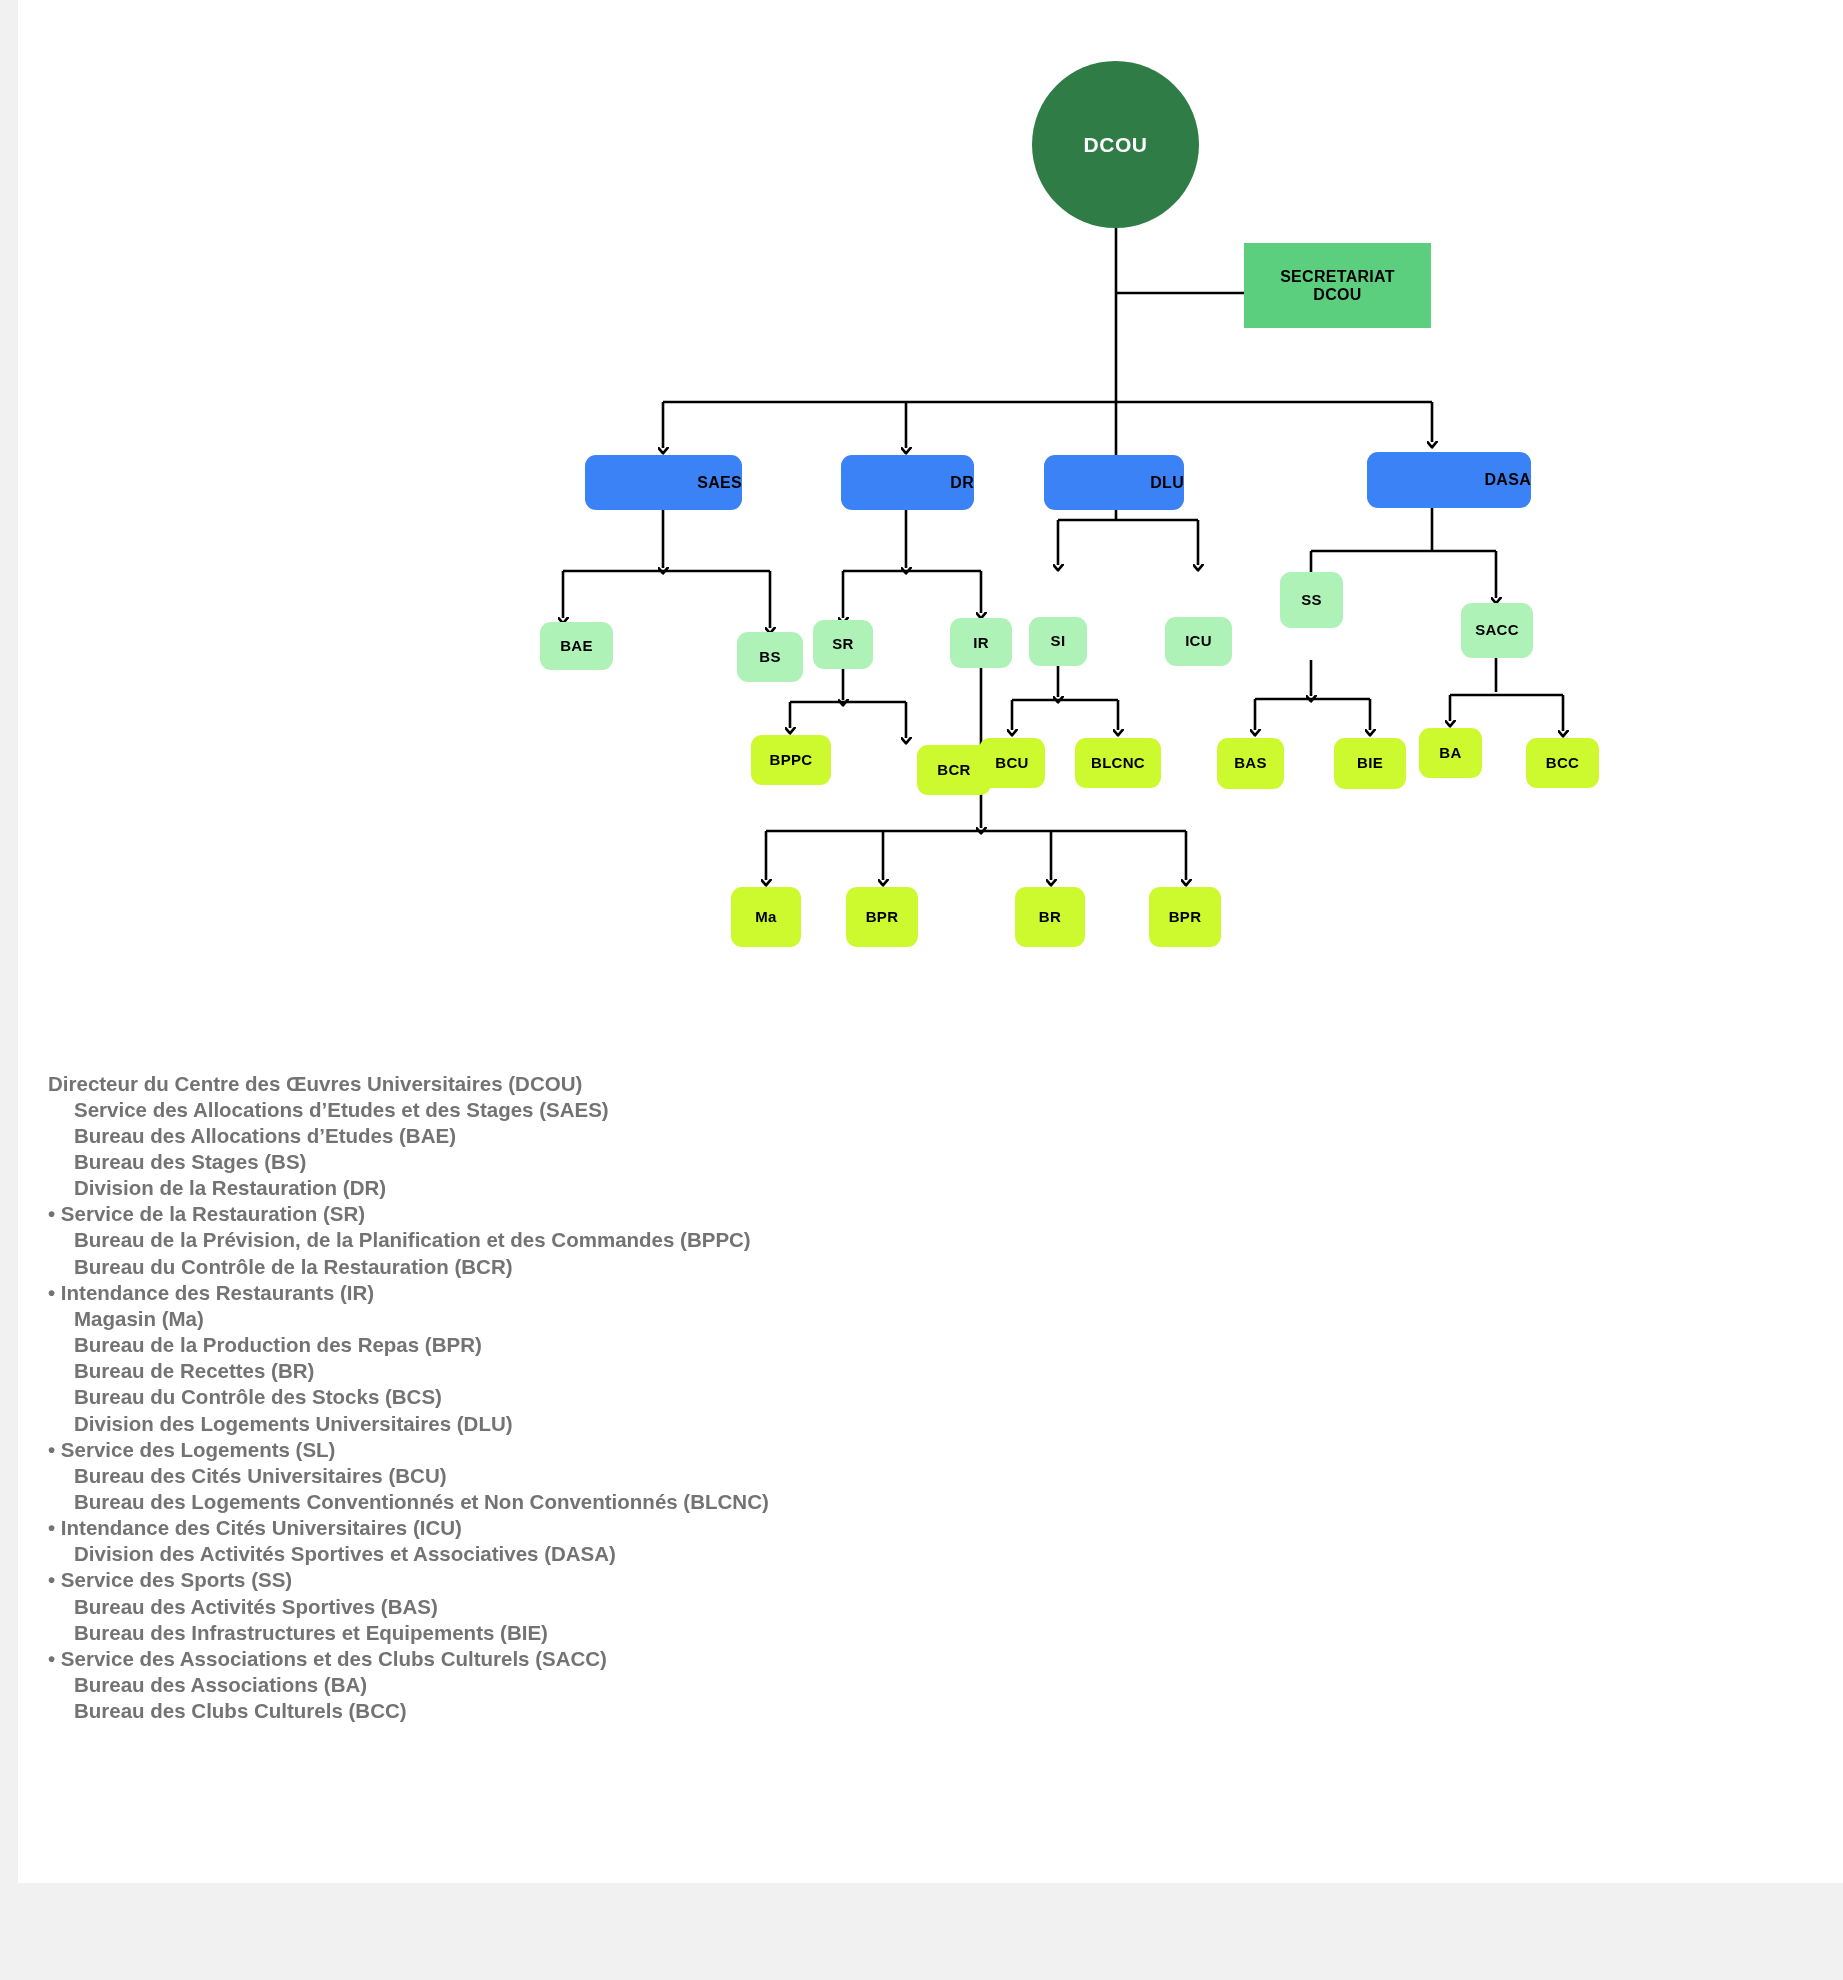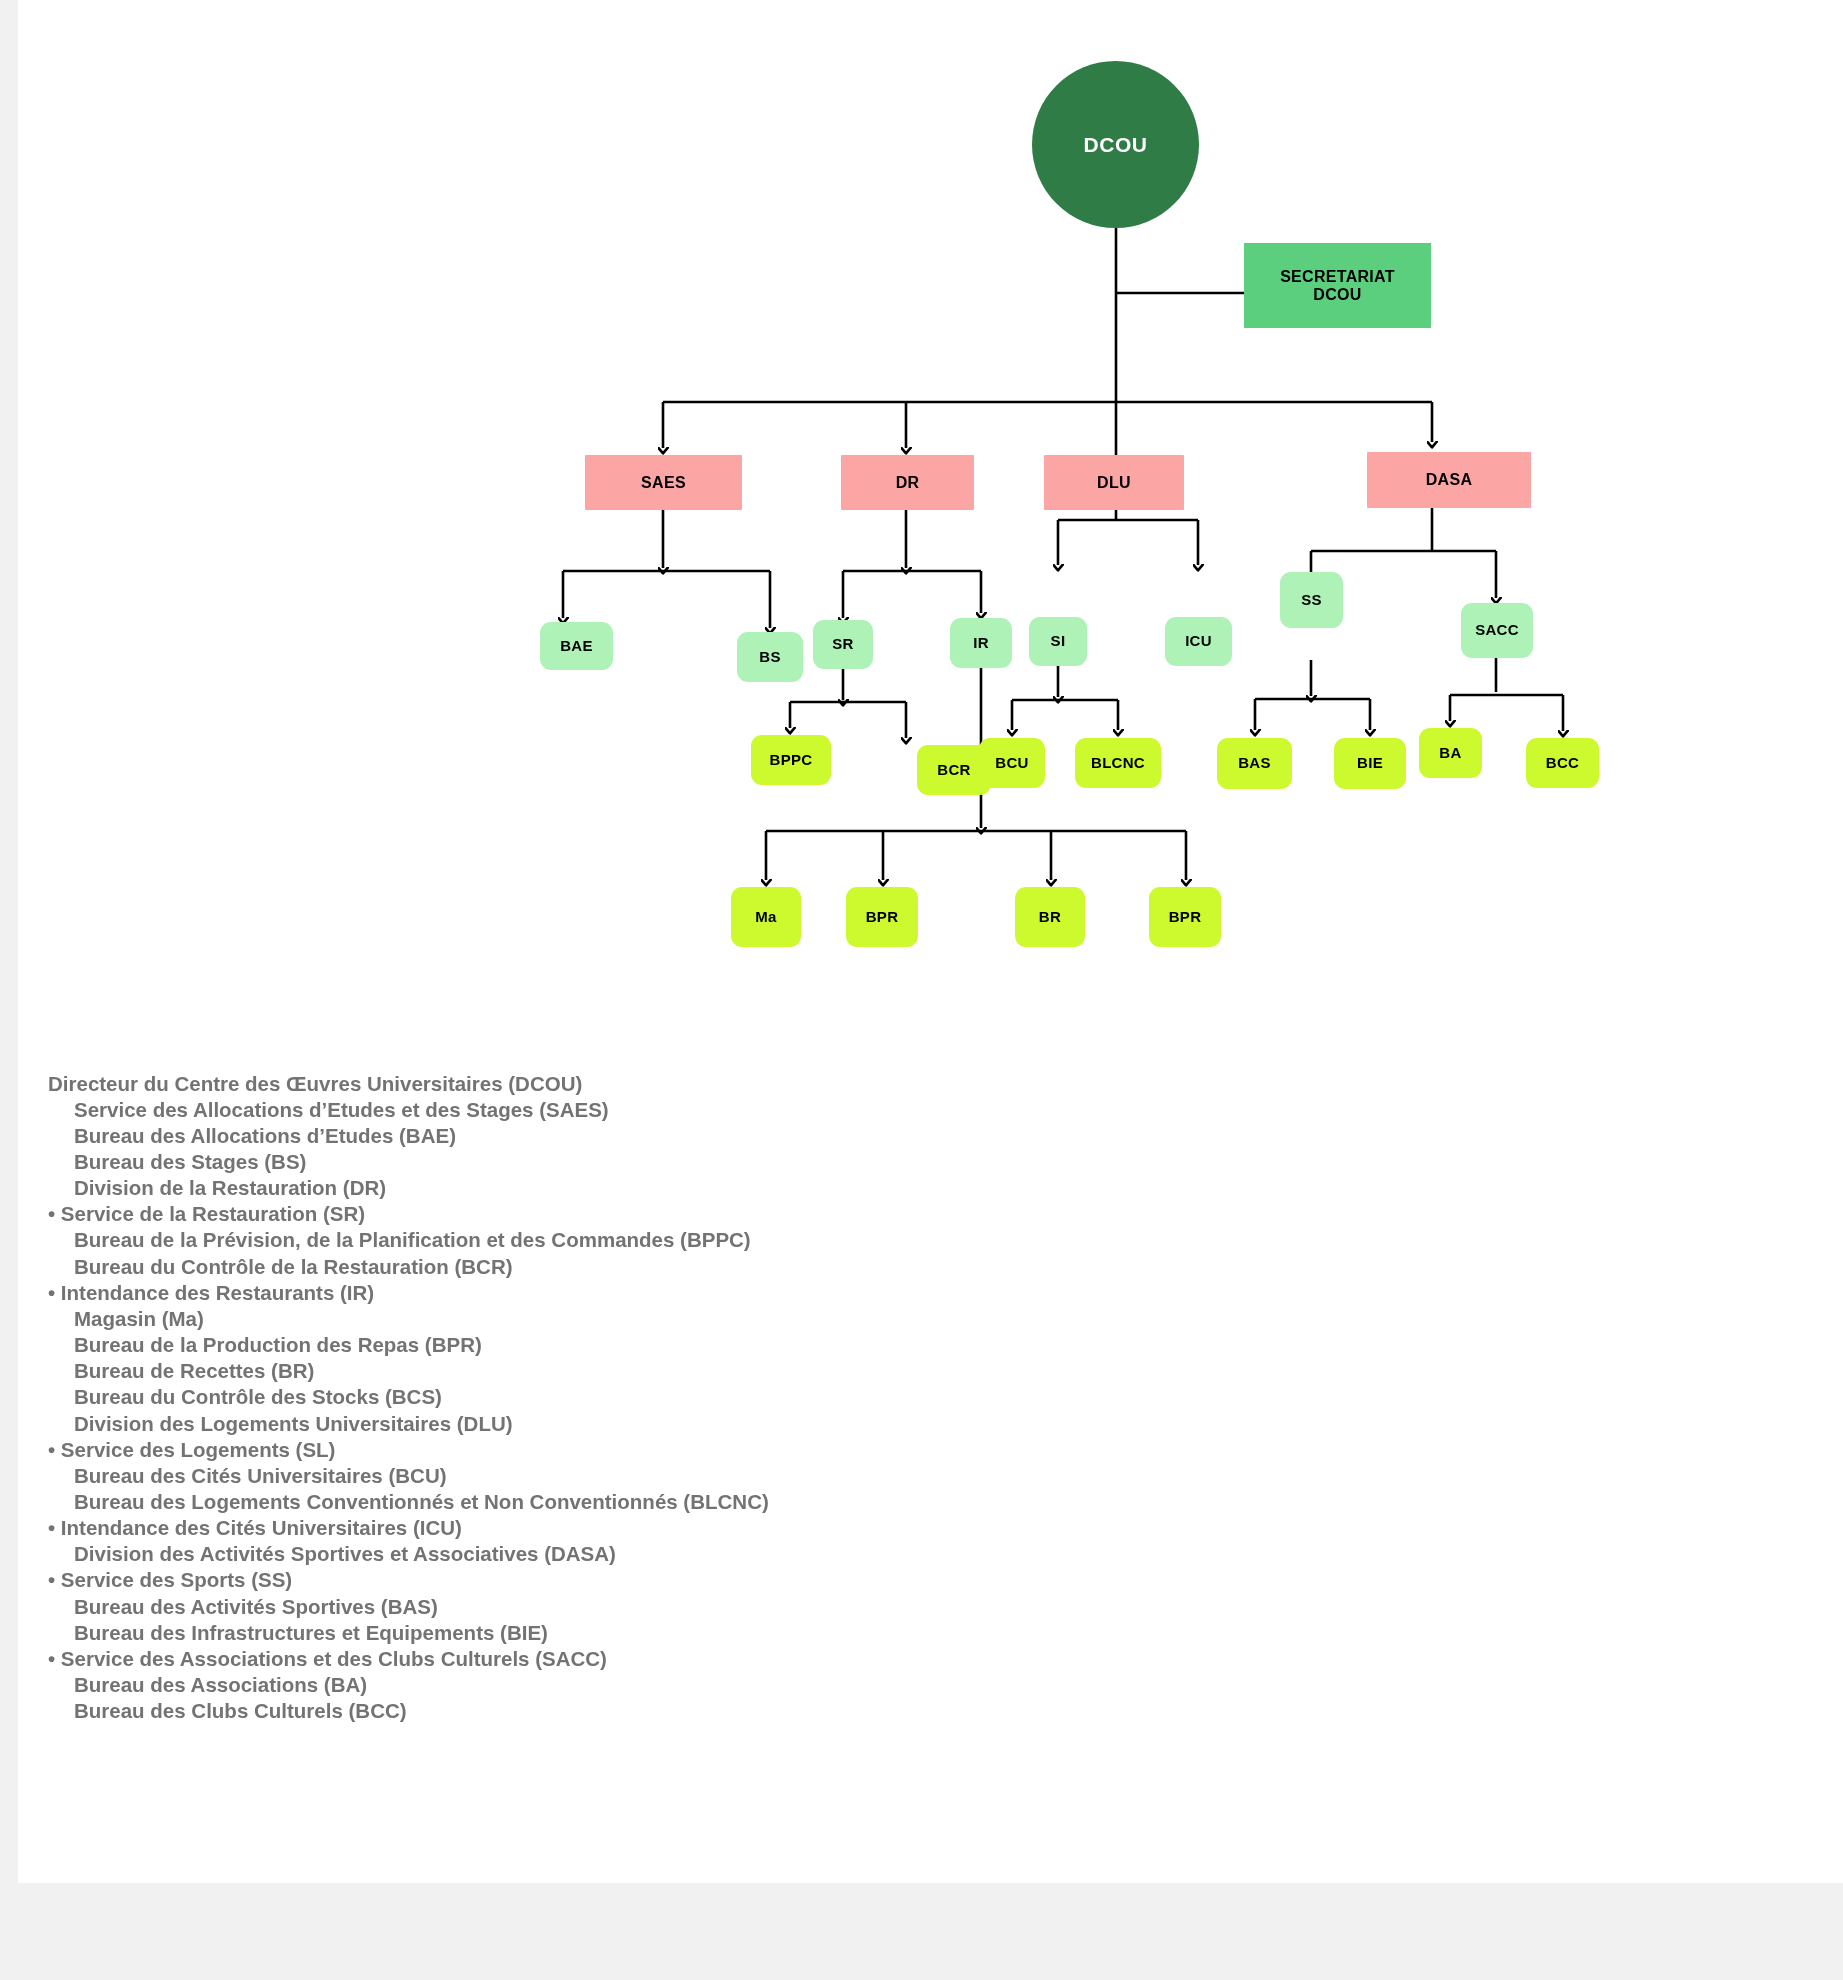--- a/index.html
+++ b/index.html
@@ -50,23 +50,24 @@
     color: #ffffff;
     font-size: 21px;
     letter-spacing: 0.6px;
   }
   .node.secretariat {
     background: #5ccf7e;
     border-radius: 0;
     font-size: 16px;
   }
   .node.lvl2 {
-    background: #fca5a5;
-    border-radius: 1px;
+    background: #3b82f6;
+    border-radius: 11px;
     font-size: 16px;
+    justify-content: flex-end;
   }
   .node.lvl3 {
     background: #aff2b8;
     border-radius: 11px;
     font-size: 15px;
   }
   .node.leaf {
     background: #ccfa2e;
     border-radius: 11px;
     font-size: 15px;
@@ -216,21 +217,21 @@
     </div>
     <div class="node leaf" style="left:851px; top:745px; width:74px; height:50px;margin-left:48px;">
       <span>BCR</span>
     </div>
     <div class="node leaf" style="left:961px; top:738px; width:66px; height:50px;">
       <span>BCU</span>
     </div>
     <div class="node leaf" style="left:1057px; top:738px; width:86px; height:50px;">
       <span>BLCNC</span>
     </div>
-    <div class="node leaf" style="left:1199px; top:738px; width:75px; height:51px;">
+    <div class="node leaf" style="left:1199px; top:738px; width:67px; height:51px;">
       <span>BAS</span>
     </div>
     <div class="node leaf" style="left:1316px; top:738px; width:72px; height:51px;">
       <span>BIE</span>
     </div>
     <div class="node leaf" style="left:1401px; top:728px; width:63px; height:50px;">
       <span>BA</span>
     </div>
     <div class="node leaf" style="left:1508px; top:738px; width:73px; height:50px;">
       <span>BCC</span>

